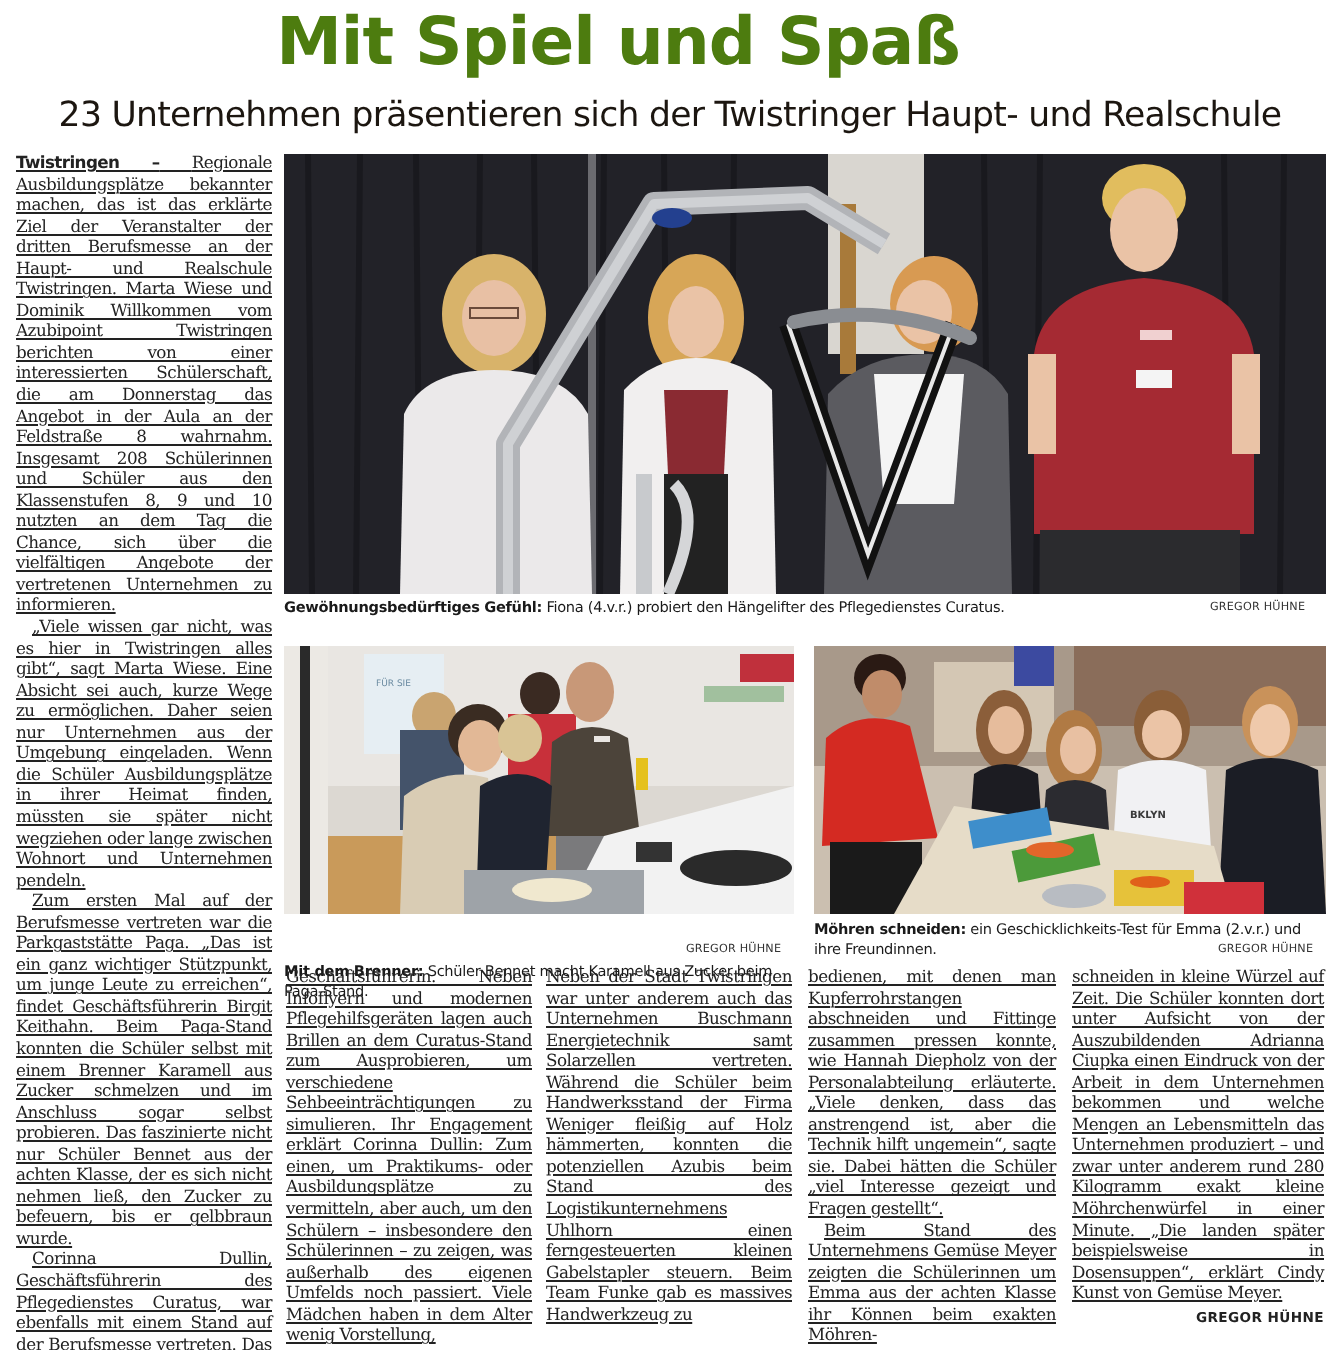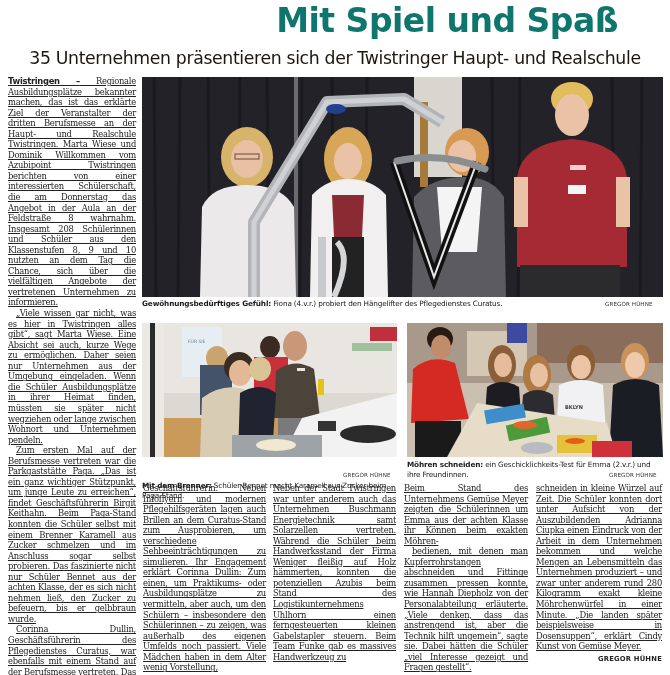--- a/index.html
+++ b/index.html
@@ -1,20 +1,20 @@
 <!DOCTYPE html>
 <html><head>
 <meta charset="utf-8">
 <style>
   html, body { margin: 0; padding: 0; background: #ffffff; }
   body { width: 670px; height: 675px; position: relative; overflow: hidden; color: #1a1a1a; }
   .headline {
-    position: absolute; left: 0; top: 2px; width: 618px; text-align: right;
+    position: absolute; left: 0; top: 2px; width: 618px; text-align: center;
     font-family: "DejaVu Sans", sans-serif; font-weight: bold; font-size: 33px;
-    letter-spacing: -0.5px; line-height: 38px; color: #0f766e;
+    letter-spacing: -0.5px; line-height: 38px; color: #4d7c0f;
   }
   .subhead {
     position: absolute; left: 0; top: 46px; width: 670px; text-align: center;
     font-family: "DejaVu Sans", sans-serif; font-size: 17.3px; line-height: 24px;
     letter-spacing: -0.35px; color: #1c1610;
   }
   .col {
     position: absolute; font-family: "DejaVu Serif", serif; font-size: 8.4px;
     line-height: 10.55px; text-align: justify; color: #222; letter-spacing: -0.25px;
     hyphens: manual;
@@ -49,21 +49,21 @@
   .cred-main { left: 605px; top: 301px; }
   .cap-brenner { left: 142px; top: 460px; width: 255px; margin-top: 21px; }
   .cred-brenner { left: 343px; top: 472px; }
   .cap-moehren { left: 407px; top: 460px; width: 256px; }
   .cred-moehren { left: 609px; top: 472px; }
 </style>
 </head>
 <body>
 
 <div class="headline">Mit Spiel und Spaß</div>
-<div class="subhead">35 Unternehmen präsentieren sich der Twistringer Haupt- und Realschule</div>
+<div class="subhead">23 Unternehmen präsentieren sich der Twistringer Haupt- und Realschule</div>
 
 <div class="col col1">
   <p><span class="lead">Twistringen –</span> <span>Regionale Ausbildungsplätze bekannter machen, das ist das erklärte Ziel der Veranstalter der dritten Berufsmesse an der Haupt- und Realschule Twistringen. Marta Wiese und Dominik Willkommen vom Azubipoint Twistringen berichten von einer interessierten Schülerschaft, die am Donnerstag das Angebot in der Aula an der Feldstraße 8 wahrnahm. Insgesamt 208 Schülerinnen und Schüler aus den Klassenstufen 8, 9 und 10 nutzten an dem Tag die Chance, sich über die vielfältigen Angebote der vertretenen Unternehmen zu informieren.</span></p>
   <p>„Viele wissen gar nicht, was es hier in Twistringen alles gibt“, sagt Marta Wiese. Eine Absicht sei auch, kurze Wege zu ermöglichen. Daher seien nur Unternehmen aus der Umgebung eingeladen. Wenn die Schüler Ausbildungsplätze in ihrer Heimat finden, müssten sie später nicht wegziehen oder lange zwischen Wohnort und Unternehmen pendeln.</p>
   <p>Zum ersten Mal auf der Berufsmesse vertreten war die Parkgaststätte Paga. „Das ist ein ganz wichtiger Stützpunkt, um junge Leute zu erreichen“, findet Geschäftsführerin Birgit Keithahn. Beim Paga-Stand konnten die Schüler selbst mit einem Brenner Karamell aus Zucker schmelzen und im Anschluss sogar selbst probieren. Das faszinierte nicht nur Schüler Bennet aus der achten Klasse, der es sich nicht nehmen ließ, den Zucker zu befeuern, bis er gelbbraun wurde.</p>
   <p>Corinna Dullin, Geschäftsführerin des Pflegedienstes Curatus, war ebenfalls mit einem Stand auf der Berufsmesse vertreten. Das Unternehmen präsentiert sich dort regelmäßig seit drei Jahren. „Es ist wichtig, hier zu sein“, unterstreicht die</p>
 </div>
 
 <div class="photo photo-main">
   <svg width="521" height="220" viewBox="0 0 521 220">
@@ -209,19 +209,19 @@
 <div class="caption cap-moehren"><b>Möhren schneiden:</b><span> ein Geschicklichkeits-Test für Emma (2.v.r.) und ihre Freundinnen.</span></div>
 <div class="cap-credit cred-moehren">GREGOR HÜHNE</div>
 
 <div class="col col2">
   <p>Geschäftsführerin. Neben Infoflyern und modernen Pflegehilfsgeräten lagen auch Brillen an dem Curatus-Stand zum Ausprobieren, um verschiedene Sehbeeinträchtigungen zu simulieren. Ihr Engagement erklärt Corinna Dullin: Zum einen, um Praktikums- oder Ausbildungsplätze zu vermitteln, aber auch, um den Schülern – insbesondere den Schülerinnen – zu zeigen, was außerhalb des eigenen Umfelds noch passiert. Viele Mädchen haben in dem Alter wenig Vorstellung,</p>
 </div>
 <div class="col col3">
   <p>Neben der Stadt Twistringen war unter anderem auch das Unternehmen Buschmann Energietechnik samt Solarzellen vertreten. Während die Schüler beim Handwerksstand der Firma Weniger fleißig auf Holz hämmerten, konnten die potenziellen Azubis beim Stand des Logistikunternehmens Uhlhorn einen ferngesteuerten kleinen Gabelstapler steuern. Beim Team Funke gab es massives Handwerkzeug zu</p>
 </div>
 <div class="col col4">
+  <p>bedienen, mit denen man Kupferrohrstangen abschneiden und Fittinge zusammen pressen konnte, wie Hannah Diepholz von der Personalabteilung erläuterte. „Viele denken, dass das anstrengend ist, aber die Technik hilft ungemein“, sagte sie. Dabei hätten die Schüler „viel Interesse gezeigt und Fragen gestellt“.</p>
   <p>Beim Stand des Unternehmens Gemüse Meyer zeigten die Schülerinnen um Emma aus der achten Klasse ihr Können beim exakten Möhren-</p>
-  <p>bedienen, mit denen man Kupferrohrstangen abschneiden und Fittinge zusammen pressen konnte, wie Hannah Diepholz von der Personalabteilung erläuterte. „Viele denken, dass das anstrengend ist, aber die Technik hilft ungemein“, sagte sie. Dabei hätten die Schüler „viel Interesse gezeigt und Fragen gestellt“.</p>
 </div>
 <div class="col col5">
   <p>schneiden in kleine Würzel auf Zeit. Die Schüler konnten dort unter Aufsicht von der Auszubildenden Adrianna Ciupka einen Eindruck von der Arbeit in dem Unternehmen bekommen und welche Mengen an Lebensmitteln das Unternehmen produziert – und zwar unter anderem rund 280 Kilogramm exakt kleine Möhrchenwürfel in einer Minute. „Die landen später beispielsweise in Dosensuppen“, erklärt Cindy Kunst von Gemüse Meyer.</p>
   <span class="credit-end">GREGOR HÜHNE</span>
 </div>
 
 </body></html>

